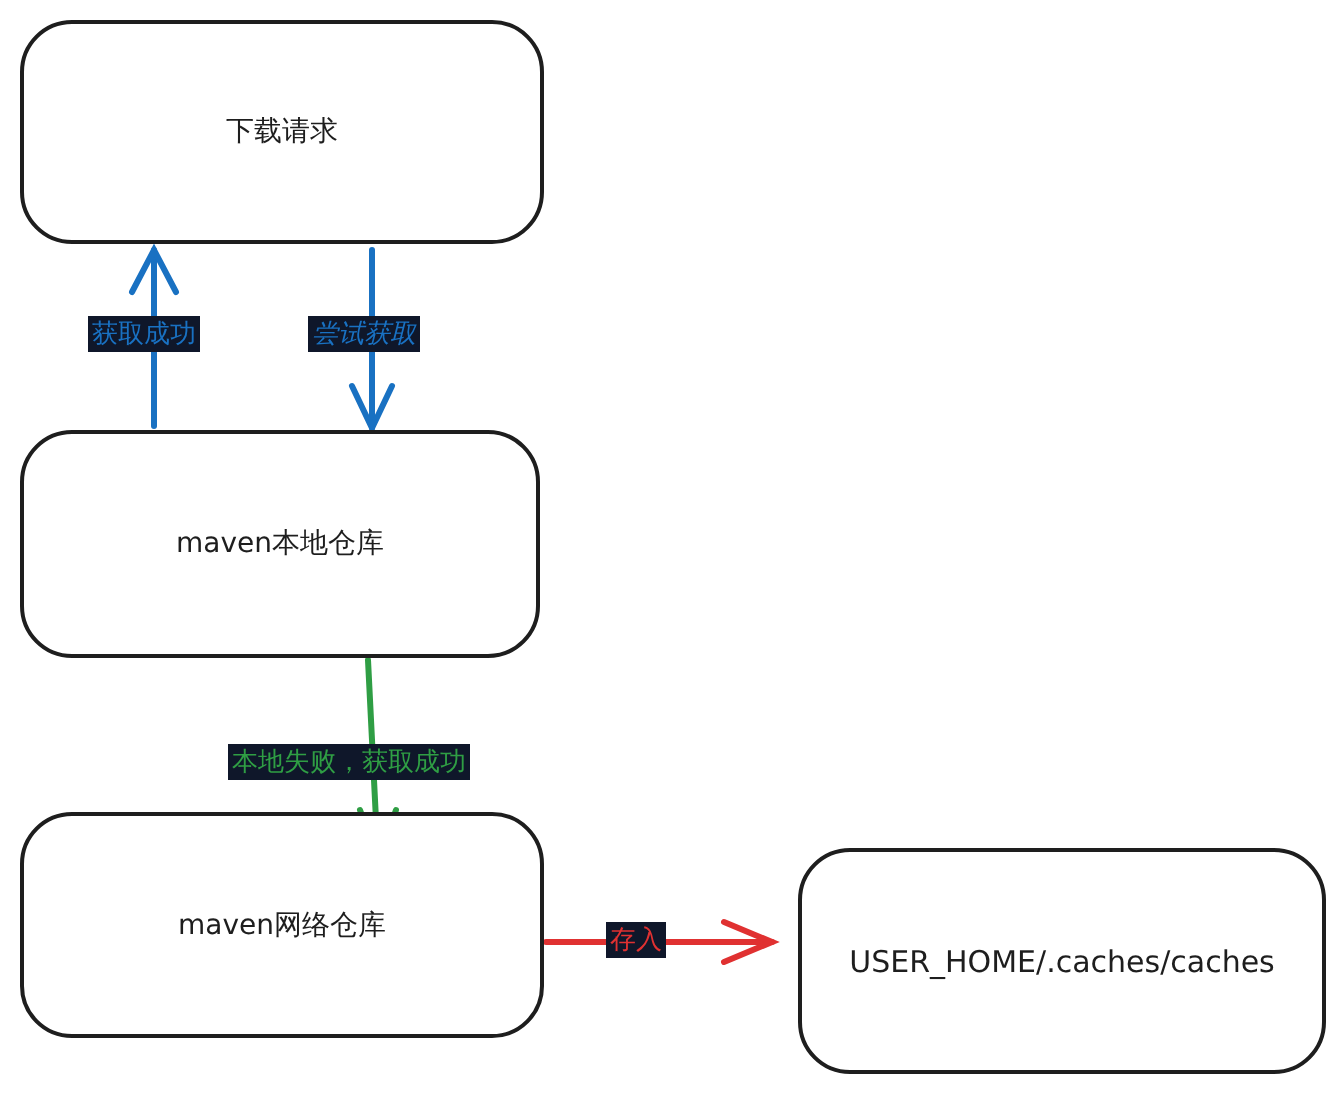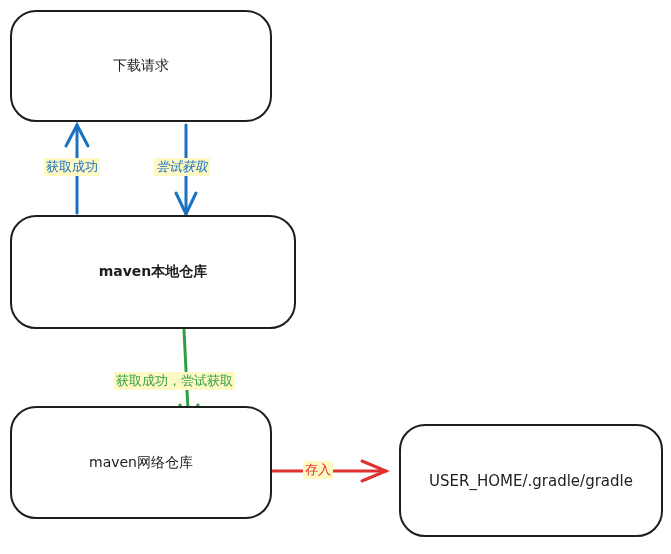--- a/index.html
+++ b/index.html
@@ -2,21 +2,21 @@
 <html><head>
 <meta charset="utf-8">
 <style>
   html, body { margin:0; padding:0; background:#ffffff; }
   body { width:671px; height:554px; position:relative; overflow:hidden;
          font-family:"DejaVu Sans", sans-serif; }
   svg { position:absolute; left:0; top:0; }
   .box { position:absolute; border:2.5px solid #1e1e1e; border-radius:26px;
          box-sizing:border-box; display:flex; align-items:center; justify-content:center;
          background:#fff; font-size:14px; color:#1e1e1e; }
-  .lbl { position:absolute; font-size:13px; background:#fef9c3; padding:0 2px; white-space:nowrap; }
+  .lbl { position:absolute; font-size:13px; background:#0f172a; padding:0 2px; white-space:nowrap; }
 </style>
 </head>
 <body>
 
 <svg width="671" height="554">
 
   <g stroke="#1971c2" stroke-width="3" fill="none" stroke-linecap="round">
     <line x1="77" y1="213" x2="77" y2="125"></line>
     <polyline points="66,146 77,125 88,146"></polyline>
   </g>
@@ -33,26 +33,26 @@
 
   <g stroke="#e03131" stroke-width="3" fill="none" stroke-linecap="round">
     <line x1="273" y1="471" x2="386" y2="471"></line>
     <polyline points="362,461 386,471 362,481"></polyline>
   </g>
 </svg>
 
 <div class="box" style="left:10px;top:10px;width:262px;height:112px;">
   <span>下载请求</span>
 </div>
-<div class="box" style="left:10px;top:215px;width:286px;height:114px;font-weight:bold;">
+<div class="box" style="left:10px;top:215px;width:260px;height:114px;">
   <span>maven本地仓库</span>
 </div>
 <div class="box" style="left:10px;top:406px;width:262px;height:113px;">
   <span>maven网络仓库</span>
 </div>
 <div class="box" style="left:399px;top:424px;width:264px;height:113px;font-size:15px;">
-  <span>USER_HOME/.gradle/gradle</span>
+  <span>USER_HOME/.caches/caches</span>
 </div>
 
 <span class="lbl" style="left:44px;top:158px;color:#1971c2;">获取成功</span>
 <span class="lbl" style="left:154px;top:158px;color:#1971c2;font-style:italic;">尝试获取</span>
-<span class="lbl" style="left:114px;top:372px;color:#2f9e44;">获取成功，尝试获取</span>
+<span class="lbl" style="left:114px;top:372px;color:#2f9e44;">本地失败，获取成功</span>
 <span class="lbl" style="left:303px;top:461px;color:#e03131;">存入</span>
 
 </body></html>

